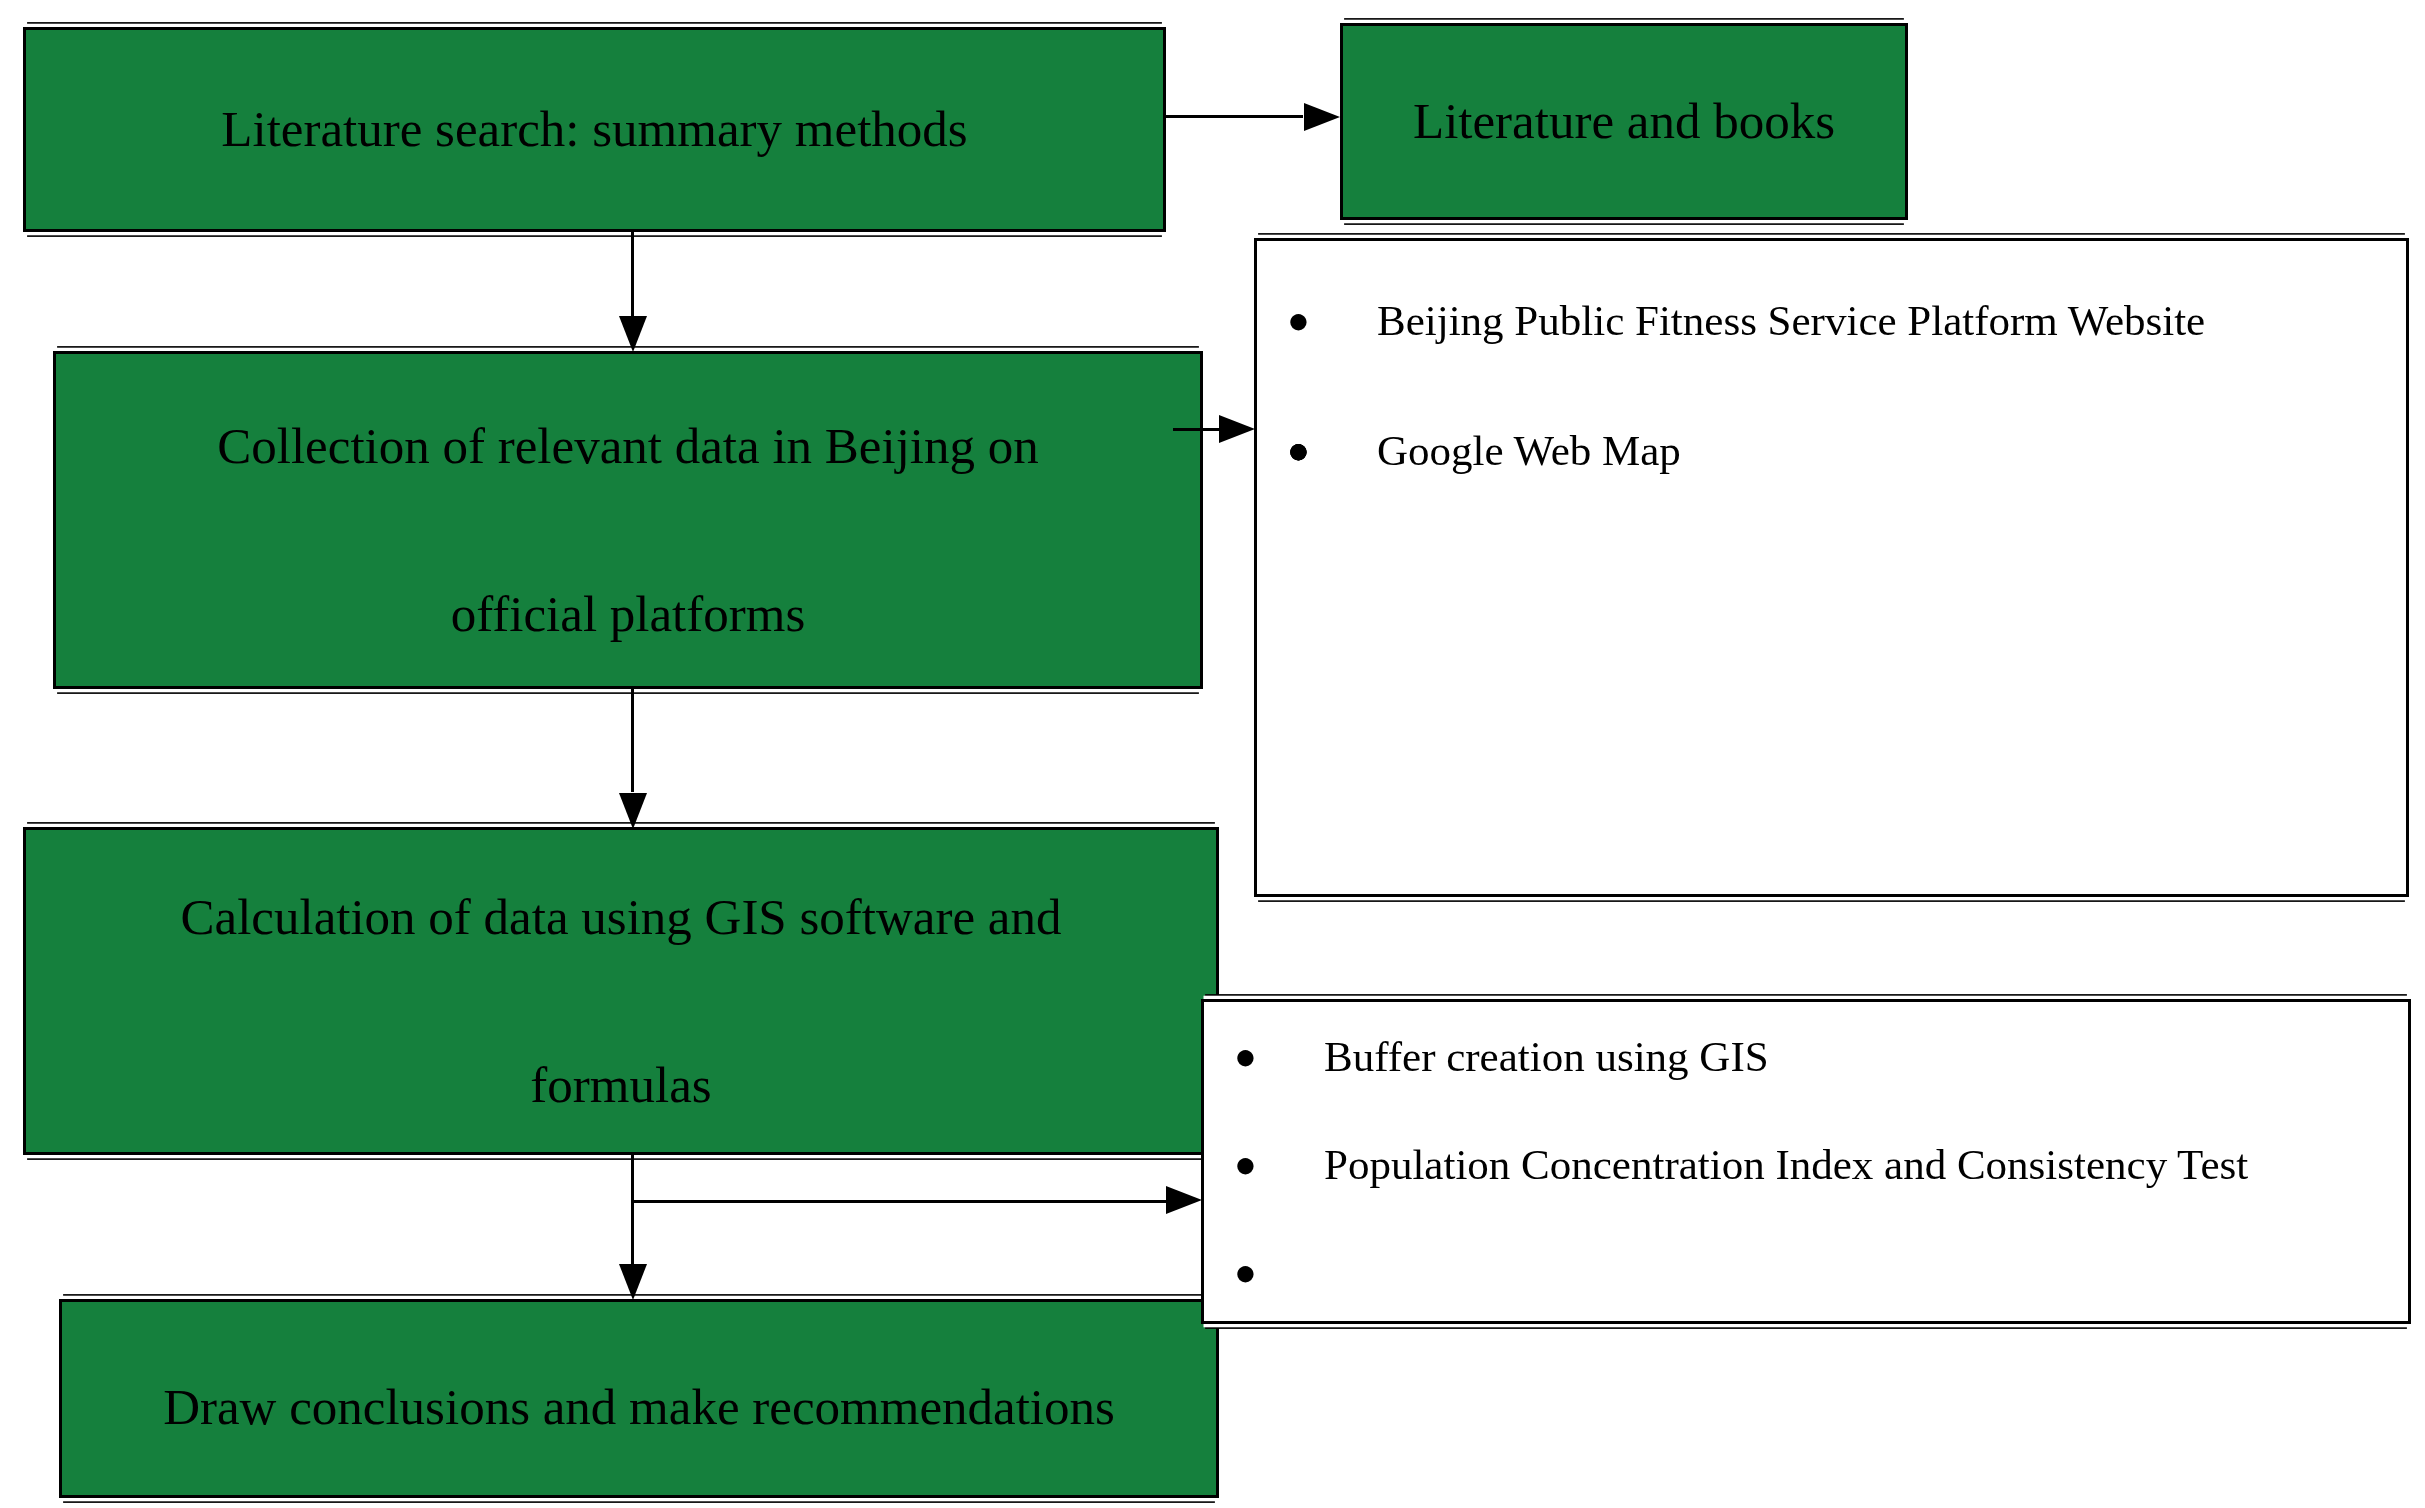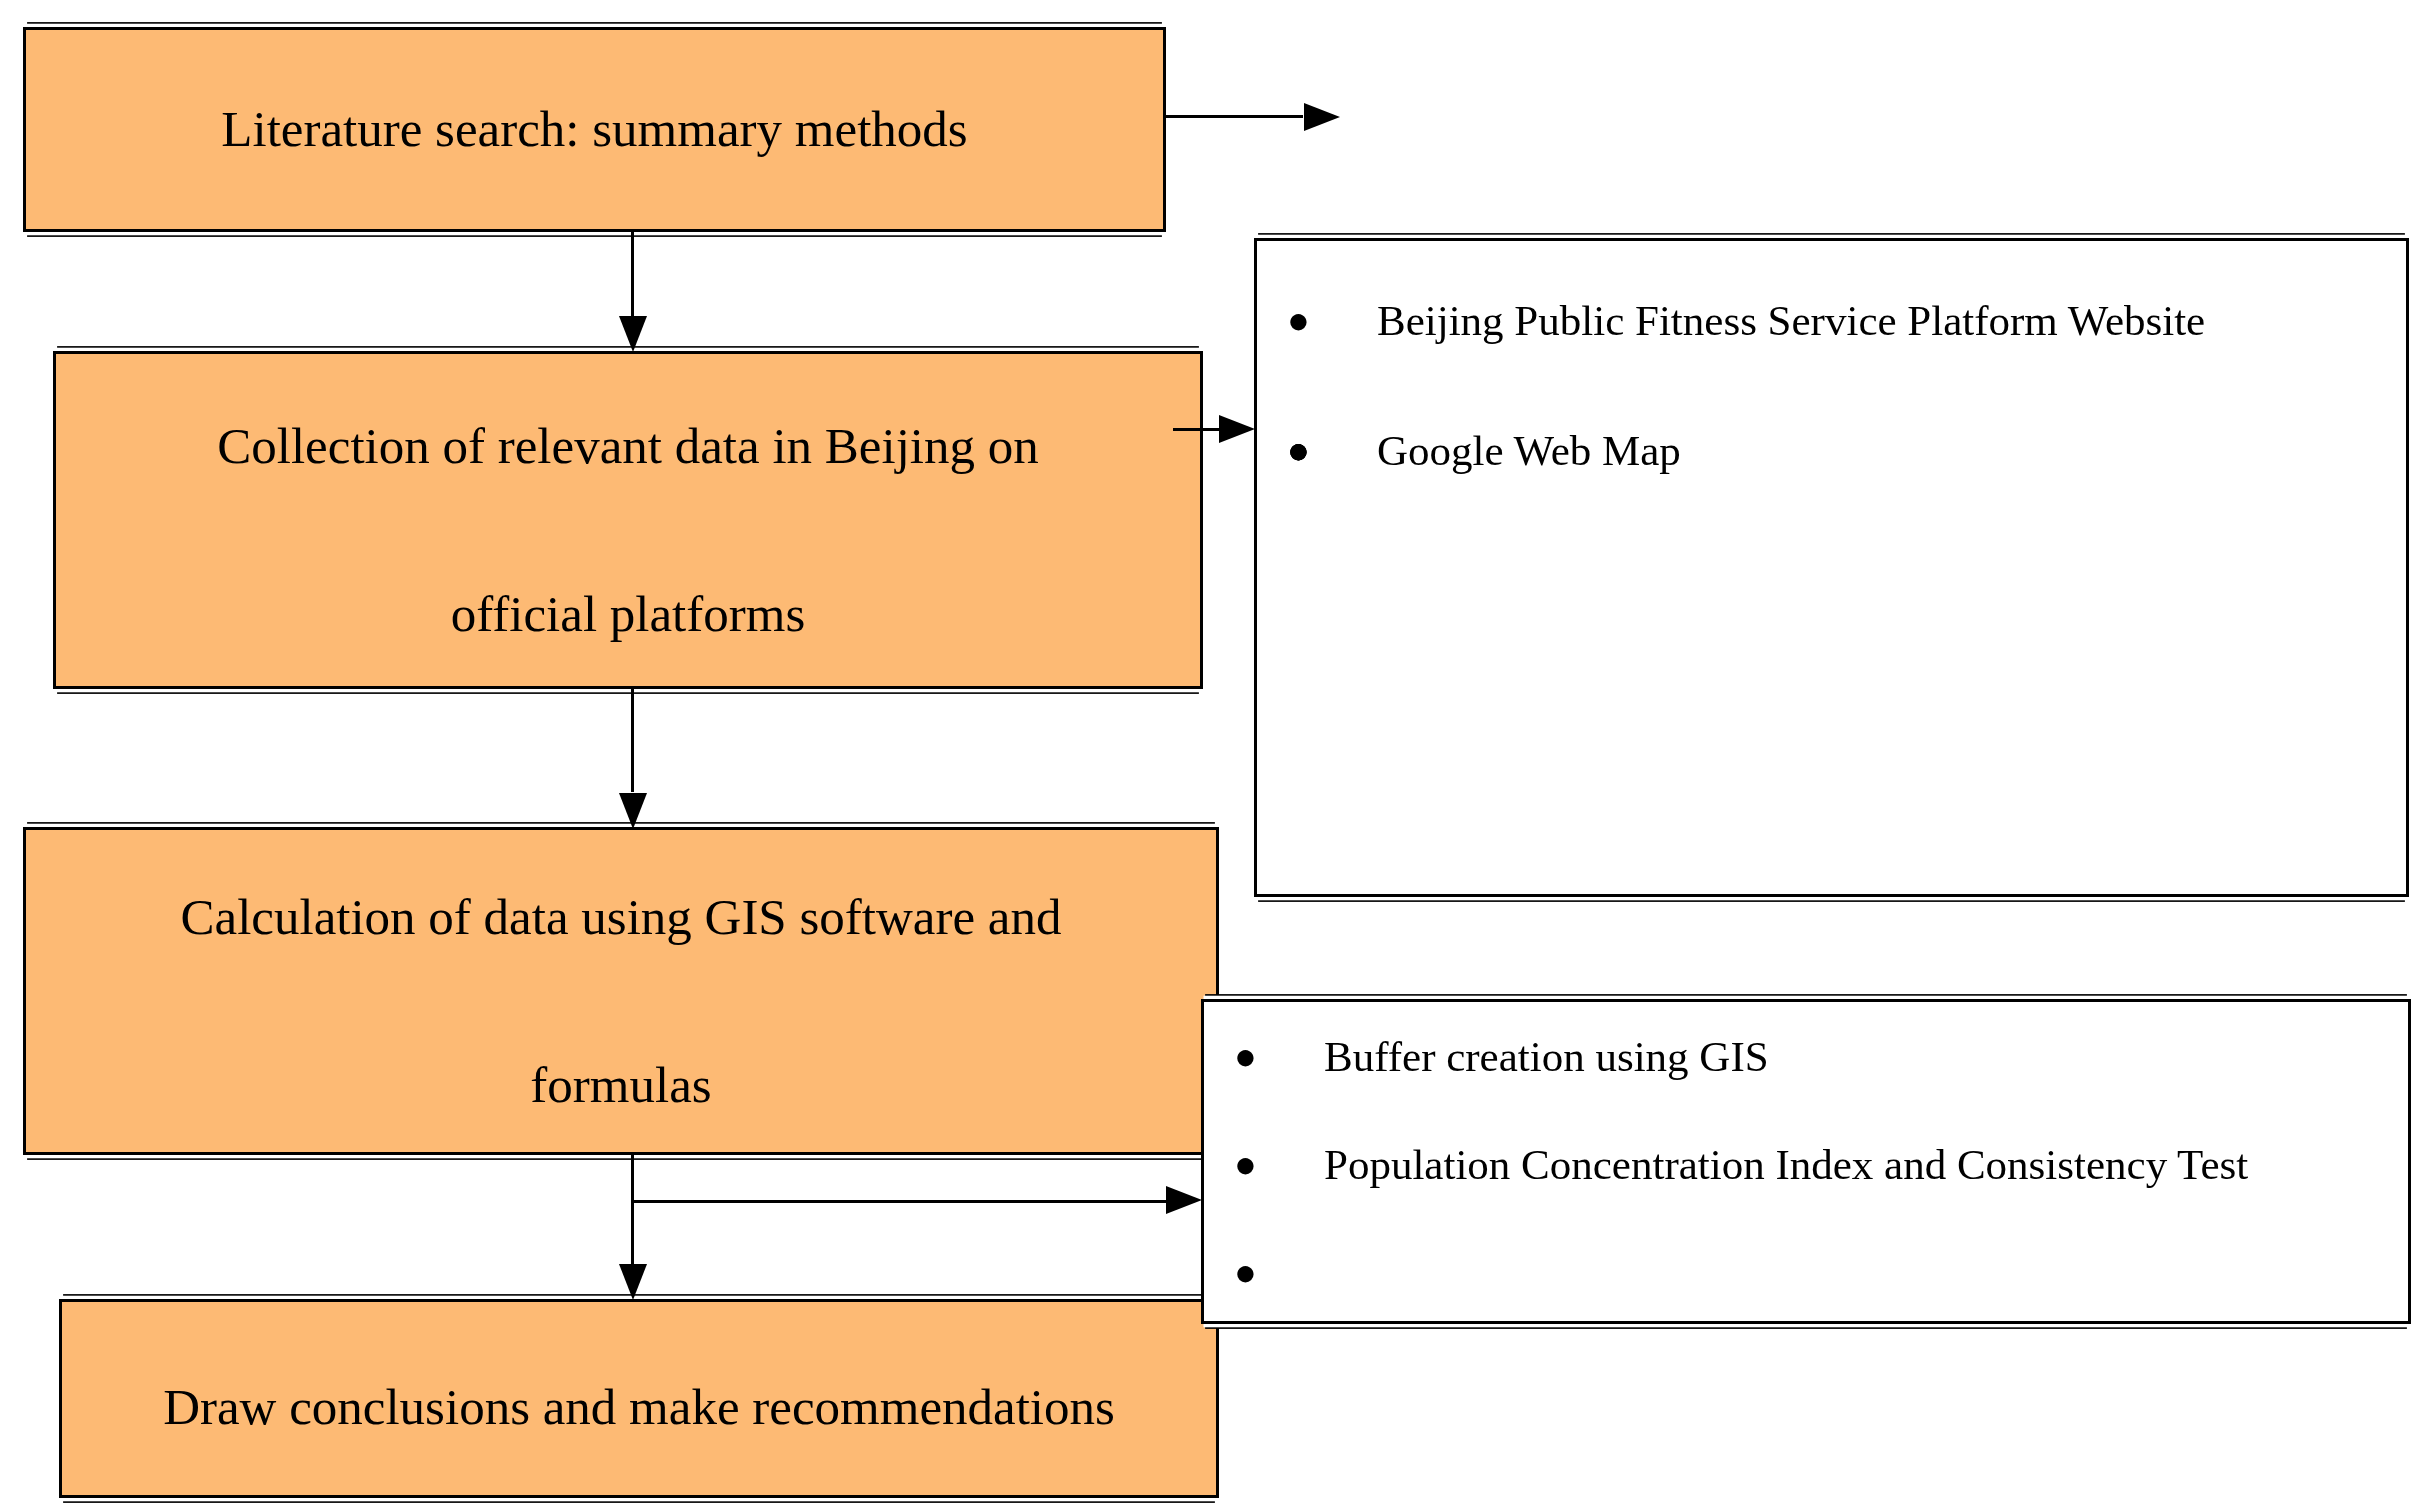--- a/index.html
+++ b/index.html
@@ -2,21 +2,21 @@
 <html style="font-size:13.2px"><head>
 <meta charset="utf-8">
 <style>
   html,body{margin:0;padding:0;background:#ffffff;}
   .canvas{
     position:relative;width:2426px;height:1509px;background:#ffffff;color:#000;
     font-family:"Liberation Serif","DejaVu Serif",serif;overflow:hidden;
   }
   
   .fbox{
-    position:absolute;box-sizing:border-box;background:#fdba74;border:3.3px solid #000;
+    position:absolute;box-sizing:border-box;background:#15803d;border:3.3px solid #000;
     display:flex;flex-direction:column;align-items:center;justify-content:center;
     text-align:center;
     box-shadow:0 5.8px 0 -2.5px #ffffff,0 9px 0 -4.1px #000000,
                0 -5.8px 0 -2.5px #ffffff,0 -9px 0 -4.1px #000000;
   }
   .fbox .bl{font-size:51px;line-height:1.25;display:block;}
   #box-lit-search{left:23px;top:27px;width:1143px;height:205px;}
   #box-lit-books{left:1340px;top:23px;width:568px;height:197px;}
   #box-collection{left:23px;top:351px;width:1150px;height:338px;row-gap:104px;padding-top:21.5px;margin-left:30px;}
   #box-calculation{left:23px;top:827px;width:1196px;height:328px;row-gap:104px;padding-top:21.5px;}
@@ -48,20 +48,23 @@
 </style>
 </head>
 <body>
 
 <div class="canvas">
 
   <div class="fbox" id="box-lit-search">
     <span class="bl">Literature search: summary methods</span>
   </div>
 
+  <div class="fbox" id="box-lit-books">
+    <span class="bl">Literature and books</span>
+  </div>
 
   <div class="fbox" id="box-collection">
     <span class="bl">Collection of relevant data in Beijing on</span>
     <span class="bl">official platforms</span>
   </div>
 
   <div class="fbox" id="box-calculation">
     <span class="bl">Calculation of data using GIS software and</span>
     <span class="bl">formulas</span>
   </div>

